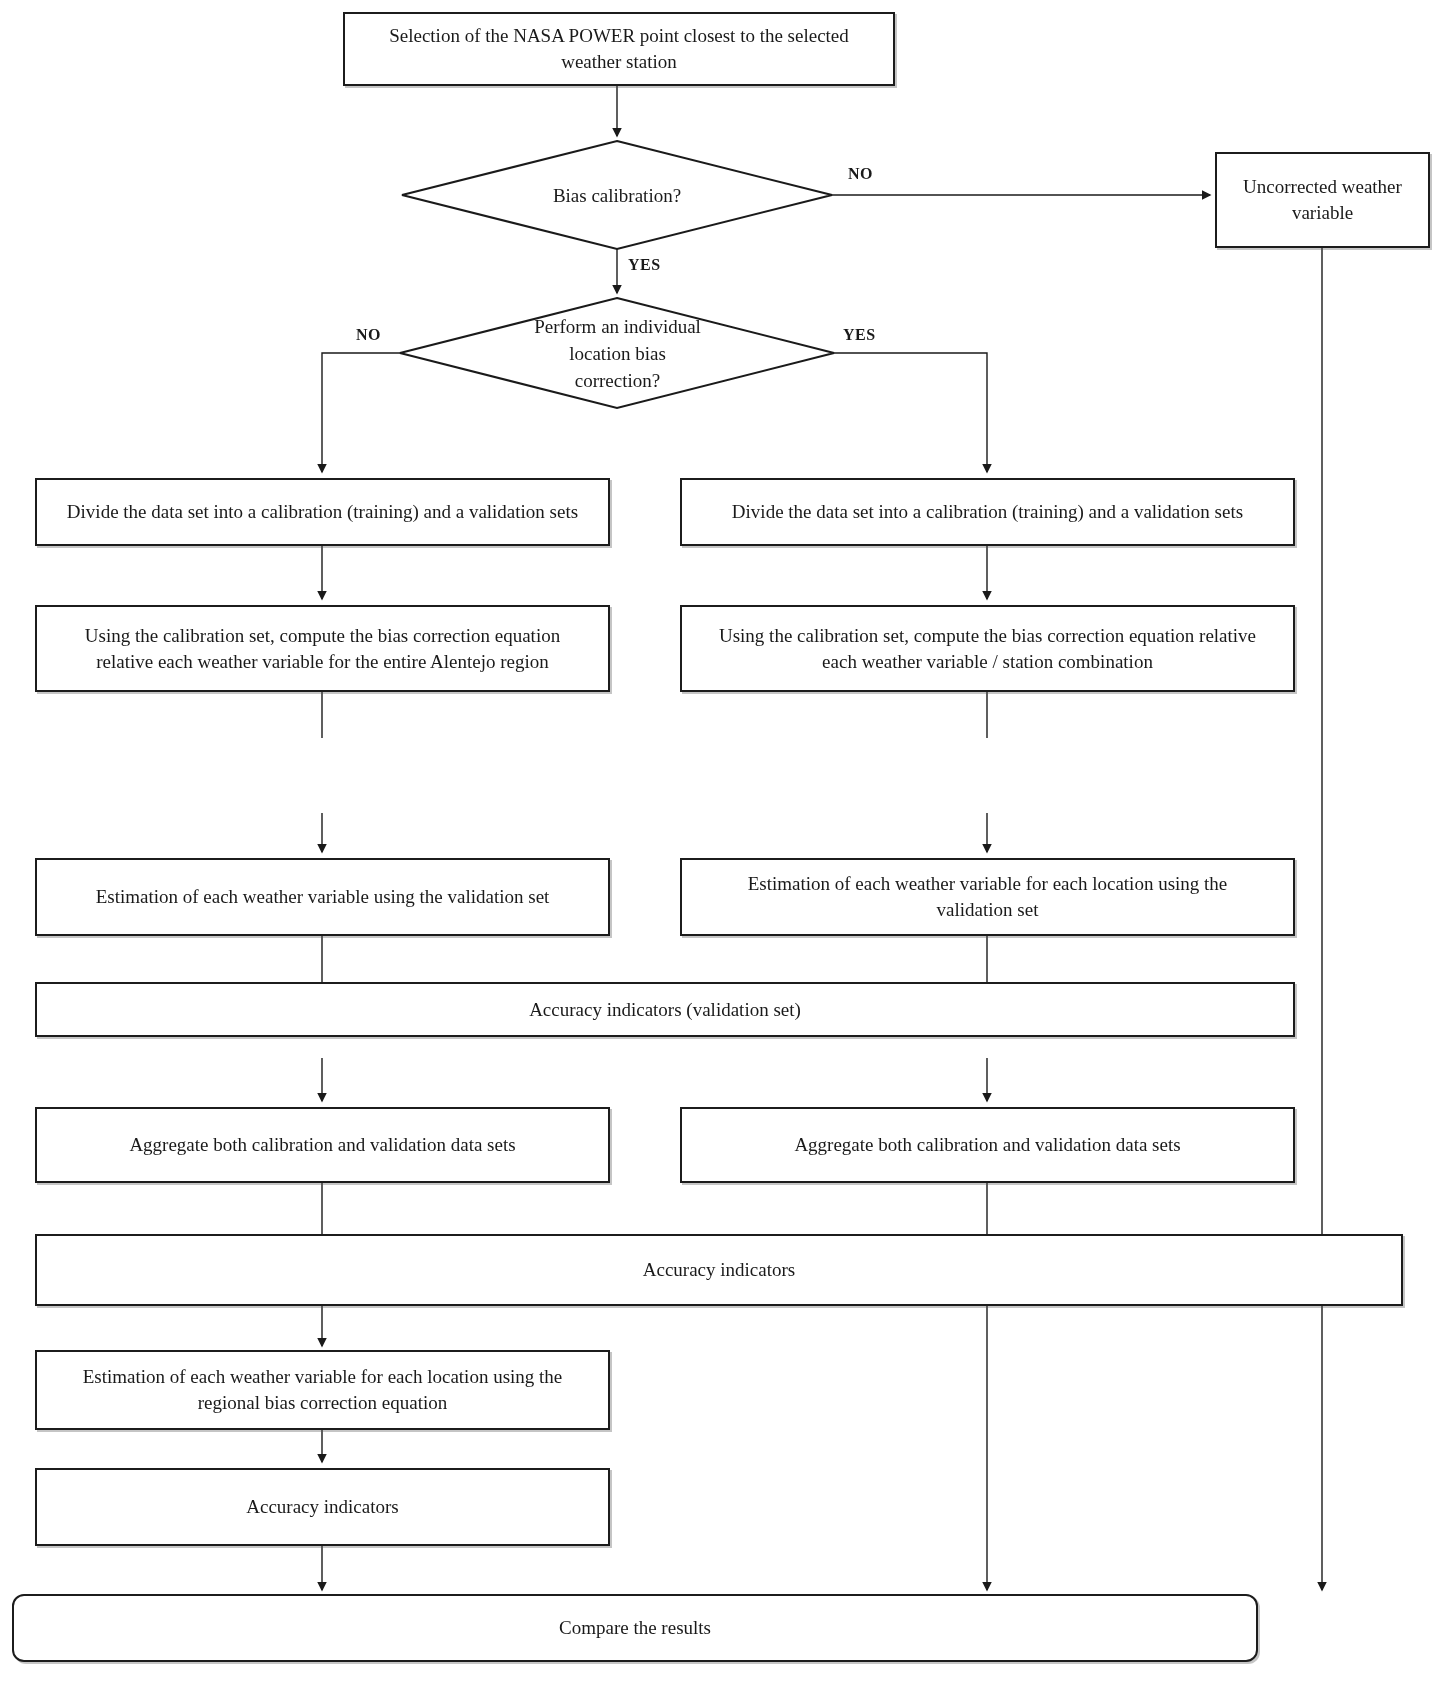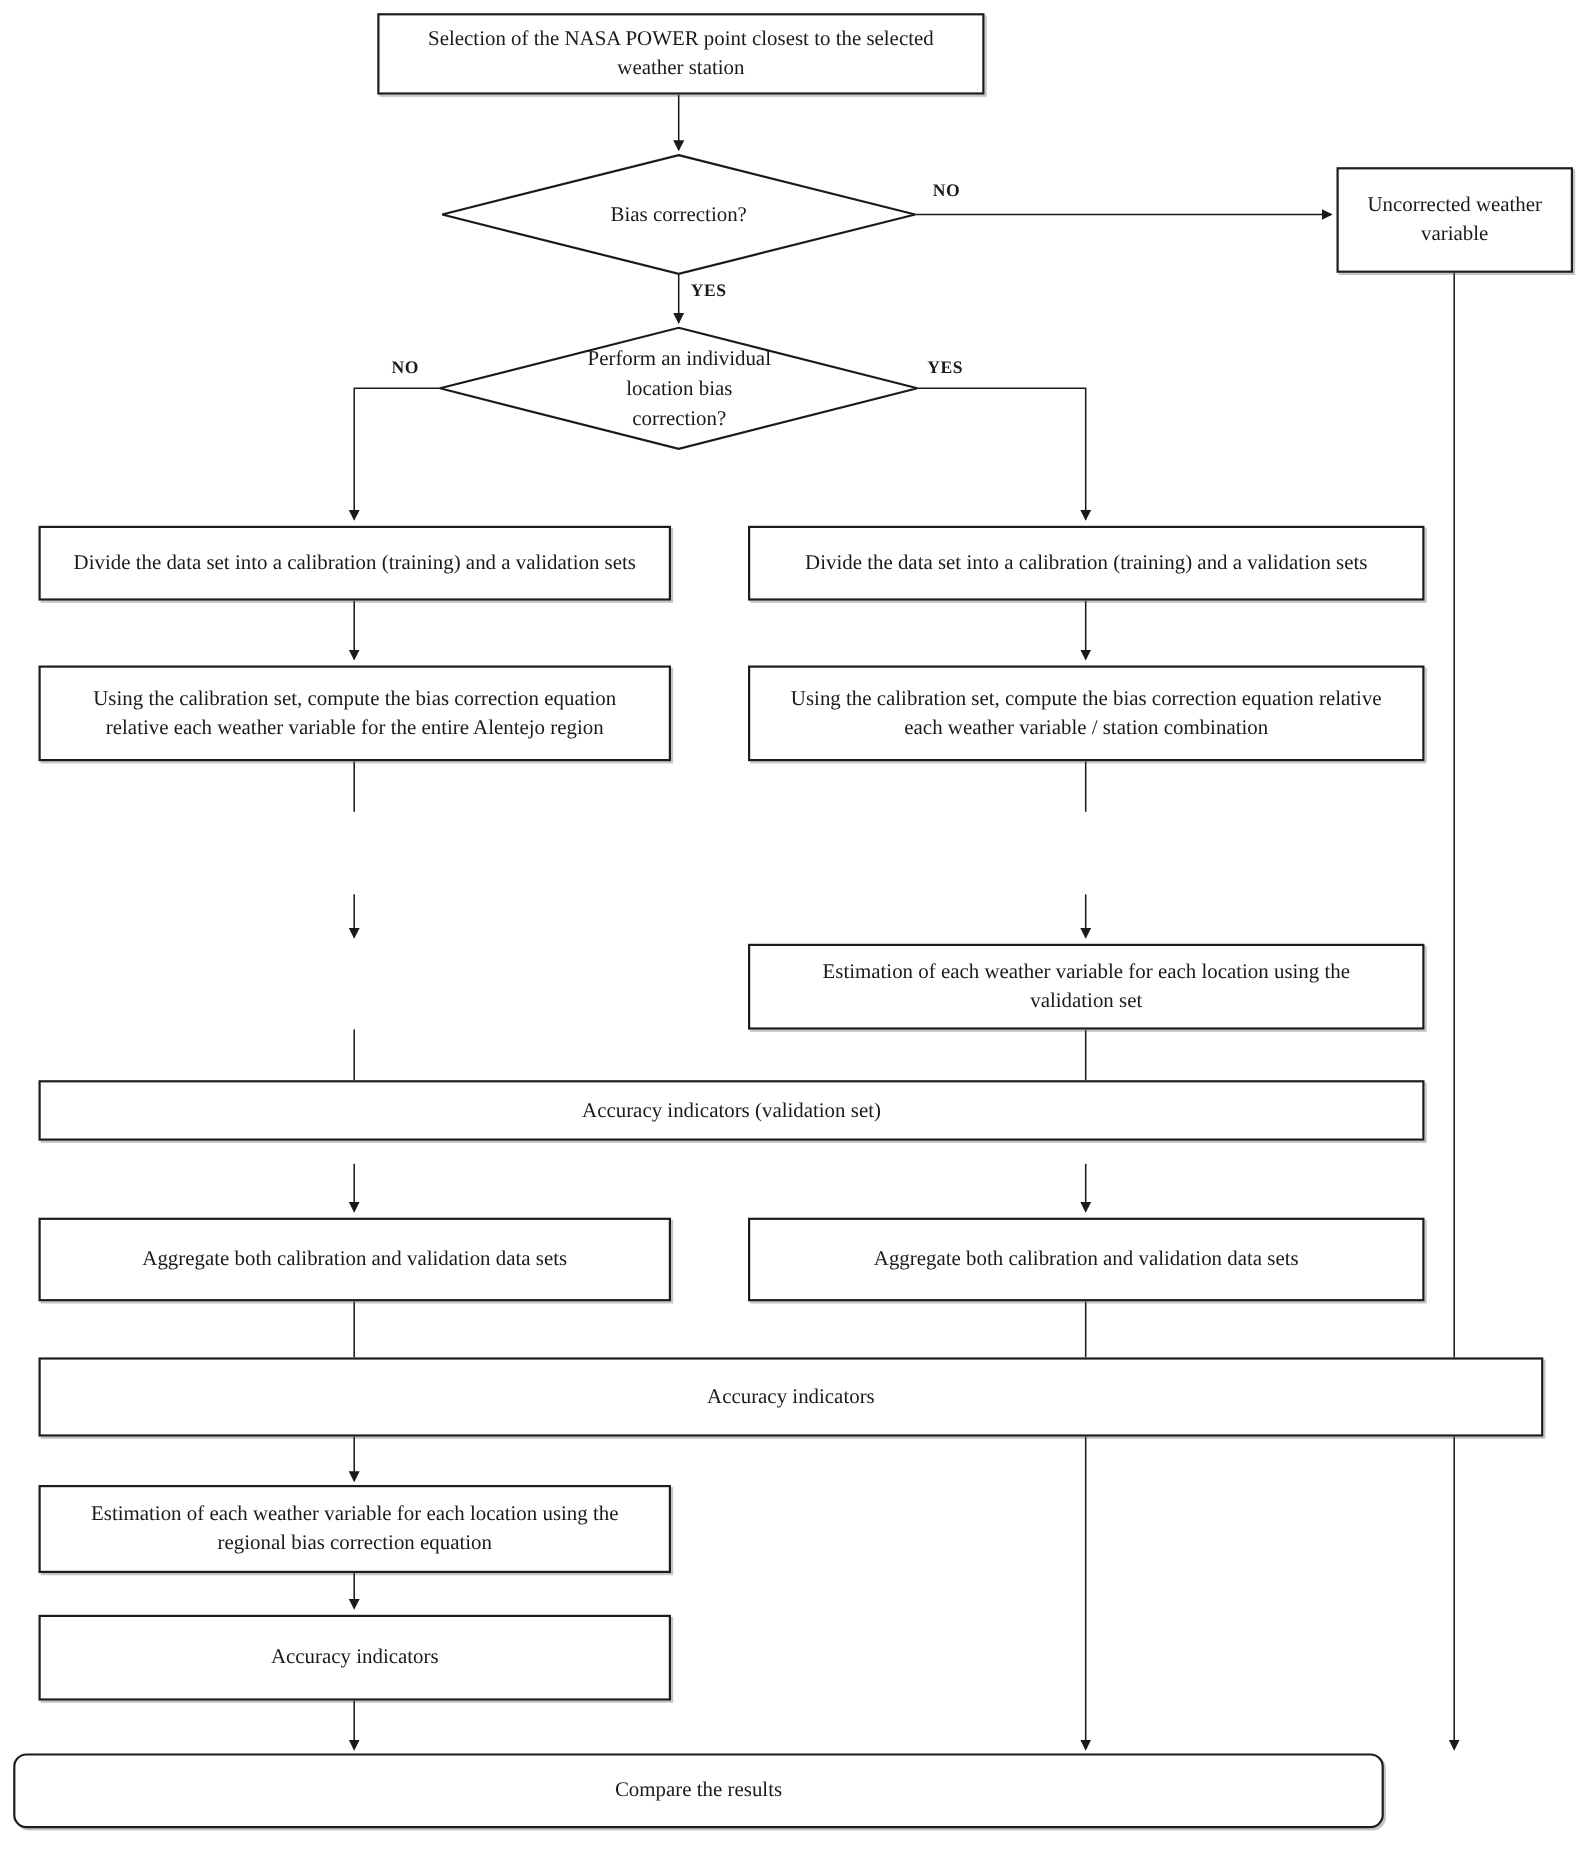--- a/index.html
+++ b/index.html
@@ -101,34 +101,35 @@
       <polygon points="617,141 832,195 617,249 402,195" fill="#ffffff" stroke-width="2"></polygon>
       <polygon points="617,298 834,353 617,408 400,353" fill="#ffffff" stroke-width="2"></polygon>
     </g>
   </svg>
 
   <div class="edge-label" style="left:848px;top:165px;">NO</div>
   <div class="edge-label" style="left:628px;top:256px;">YES</div>
   <div class="edge-label" style="left:356px;top:326px;">NO</div>
   <div class="edge-label" style="left:843px;top:326px;">YES</div>
 
-  <div class="diamond-text" style="left:467px;top:180px;width:300px;height:30px;">Bias correction?</div>
+  <div class="diamond-text" style="left:467px;top:180px;width:300px;height:30px;">Bias calibration?</div>
   <div class="diamond-text" style="left:525px;top:312px;width:185px;height:82px;">Perform an individual location bias correction?</div>
 
   <div class="node" style="left:343px;top:12px;width:552px;height:74px;">Selection of the NASA POWER point closest to the selected weather station</div>
 
   <div class="node" style="left:1215px;top:152px;width:215px;height:96px;padding:4px 10px;">Uncorrected weather variable</div>
 
   <div class="node" style="left:35px;top:478px;width:575px;height:68px;">Divide the data set into a calibration (training) and a validation sets</div>
   <div class="node" style="left:680px;top:478px;width:615px;height:68px;">Divide the data set into a calibration (training) and a validation sets</div>
 
   <div class="node" style="left:35px;top:605px;width:575px;height:87px;">Using the calibration set, compute the bias correction equation relative each weather variable for the entire Alentejo region</div>
   <div class="node" style="left:680px;top:605px;width:615px;height:87px;">Using the calibration set, compute the bias correction equation relative each weather variable / station combination</div>
 
 
+  <div class="node" style="left:35px;top:858px;width:575px;height:78px;">Estimation of each weather variable using the validation set</div>
   <div class="node" style="left:680px;top:858px;width:615px;height:78px;">Estimation of each weather variable for each location using the validation set</div>
 
   <div class="node" style="left:35px;top:982px;width:1260px;height:55px;">Accuracy indicators (validation set)</div>
 
   <div class="node" style="left:35px;top:1107px;width:575px;height:76px;">Aggregate both calibration and validation data sets</div>
   <div class="node" style="left:680px;top:1107px;width:615px;height:76px;">Aggregate both calibration and validation data sets</div>
 
   <div class="node" style="left:35px;top:1234px;width:1368px;height:72px;">Accuracy indicators</div>
 
   <div class="node" style="left:35px;top:1350px;width:575px;height:80px;">Estimation of each weather variable for each location using the regional bias correction equation</div>

